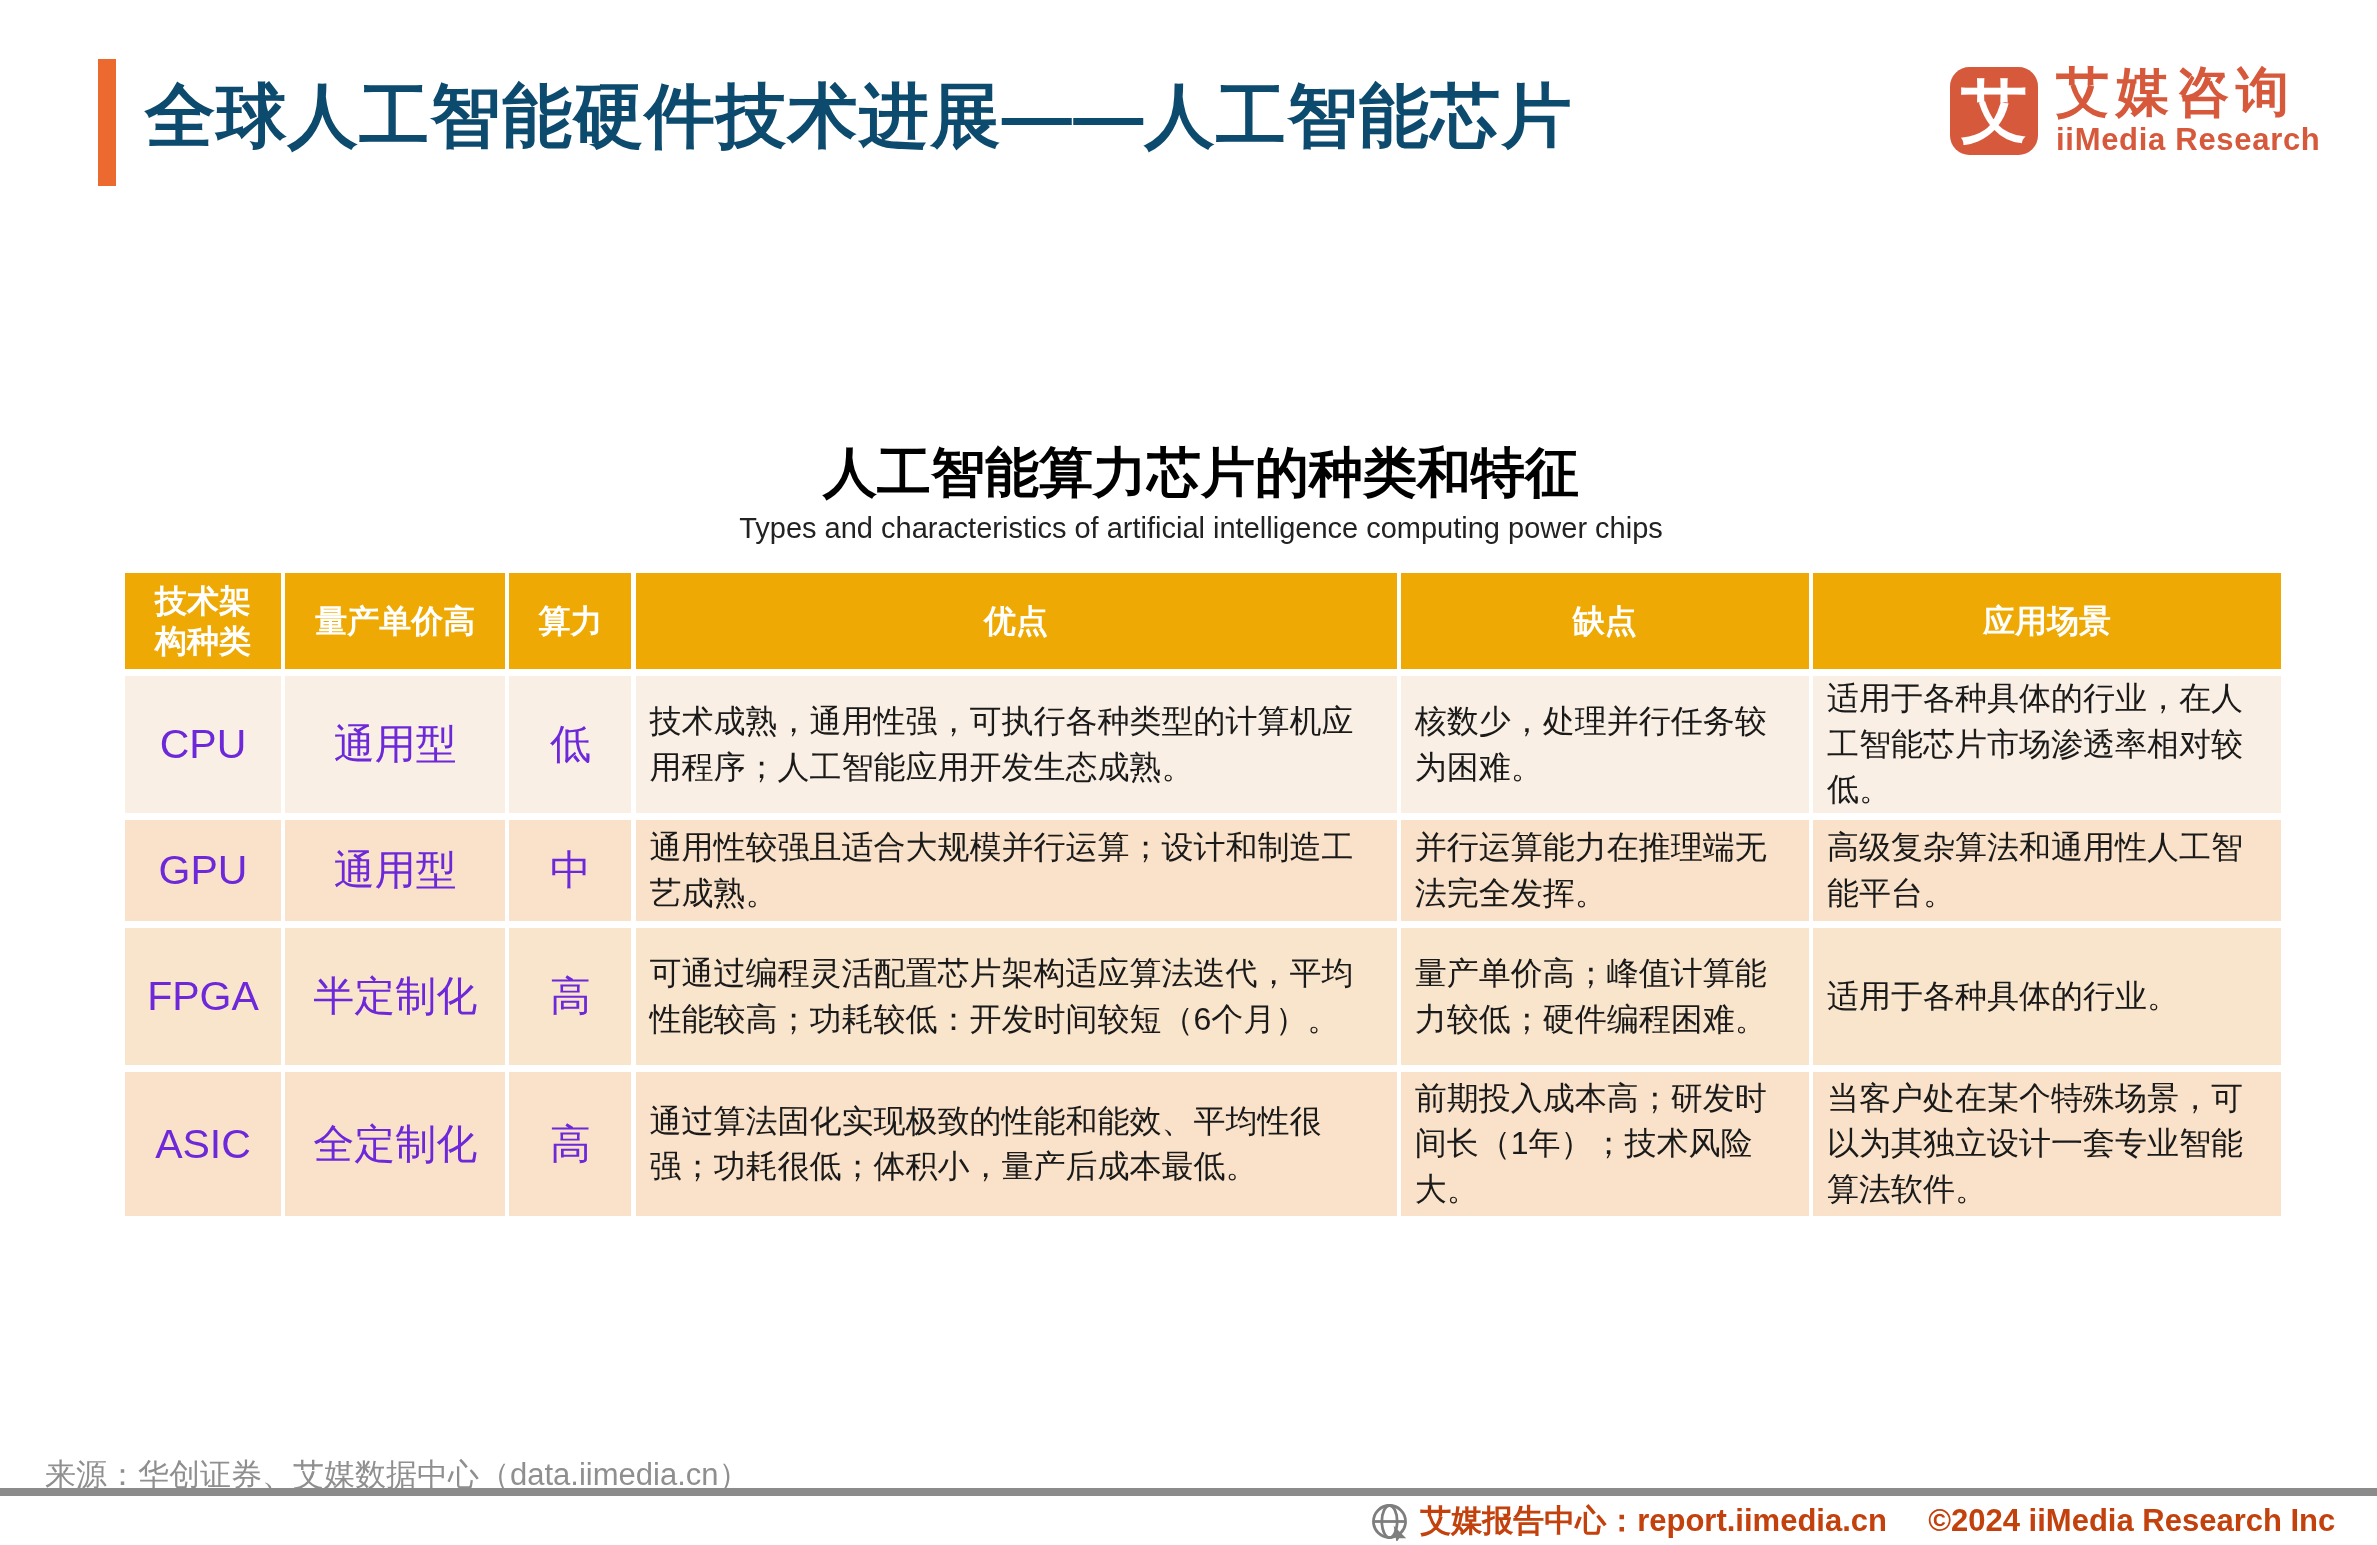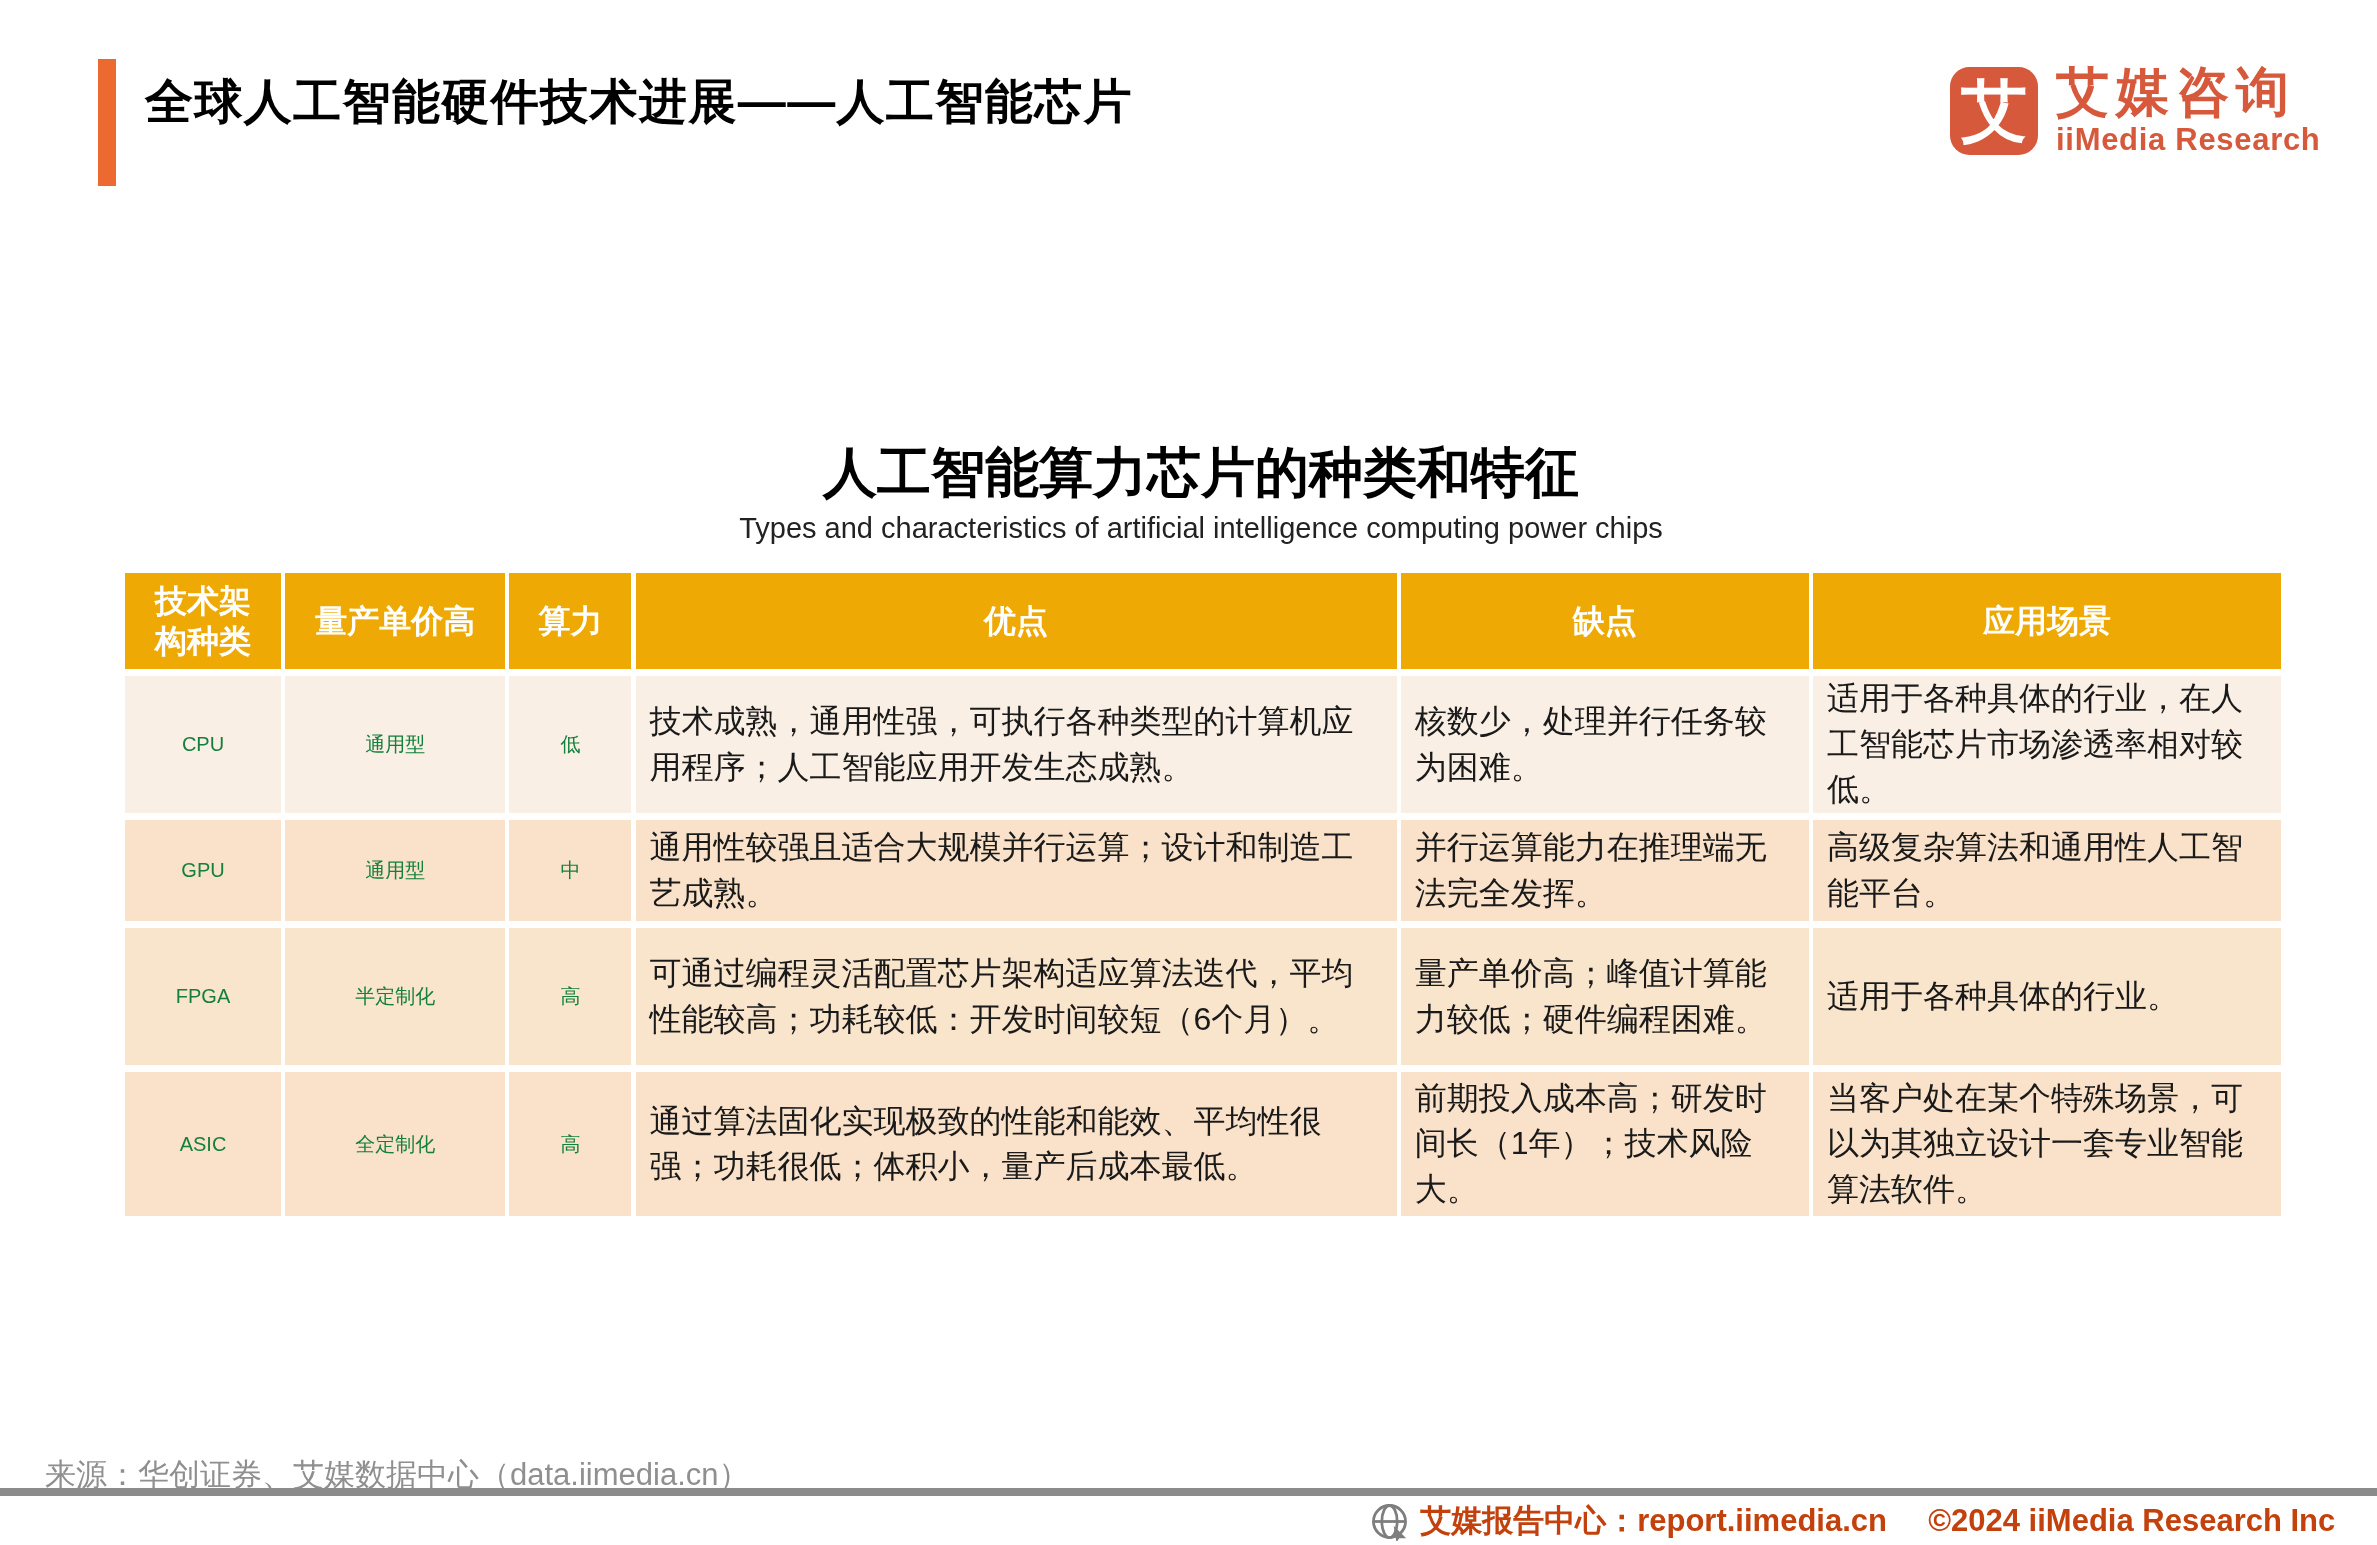--- a/index.html
+++ b/index.html
@@ -9,21 +9,21 @@
     font-family:"Liberation Sans","DejaVu Sans",sans-serif;
     color:#1a1a1a;
   }
   
   .accent-bar{
     position:absolute;left:98px;top:59px;width:18px;height:127px;
     background:#EC6A2F;
   }
   .page-title{
     position:absolute;left:145px;top:70px;margin:0;
-    font-size:48px;font-weight:bold;color:#000000;letter-spacing:1.4px;
+    font-size:70px;font-weight:bold;color:#0c4a6e;letter-spacing:1.4px;
     white-space:nowrap;
   }
   .logo{
     position:absolute;left:1950px;top:64px;
     display:flex;align-items:center;gap:18px;
   }
   .logo-icon{
     width:88px;height:88px;border-radius:19.6px;background:#D6593C;
     display:flex;align-items:center;justify-content:center;
     color:#ffffff;font-size:66px;font-weight:bold;
@@ -54,22 +54,22 @@
     column-gap:4.2px;row-gap:7px;
     background:#ffffff;
   }
   .row{display:contents;}
   .th{
     background:#EEA904;color:#ffffff;font-weight:bold;font-size:32px;
     display:flex;align-items:center;justify-content:center;text-align:center;
     white-space:pre-line;line-height:1.25;
   }
   .tc{
-    font-size:20px;display:flex;align-items:center;justify-content:center;
-    text-align:right;color:#15803d;
+    font-size:41px;display:flex;align-items:center;justify-content:center;
+    text-align:right;color:#6d28d9;
   }
   .tl{
     font-size:32px;display:flex;align-items:center;justify-content:flex-start;
     text-align:left;color:#1a1a1a;line-height:1.42;padding:7px 14px;
     box-sizing:border-box;
   }
   .r-cpu  > div{background:#F9EFE4;}
   .r-gpu  > div{background:#F9E2C9;}
   .r-fpga > div{background:#F9E4CC;}
   .r-asic > div{background:#F9E2C9;}

